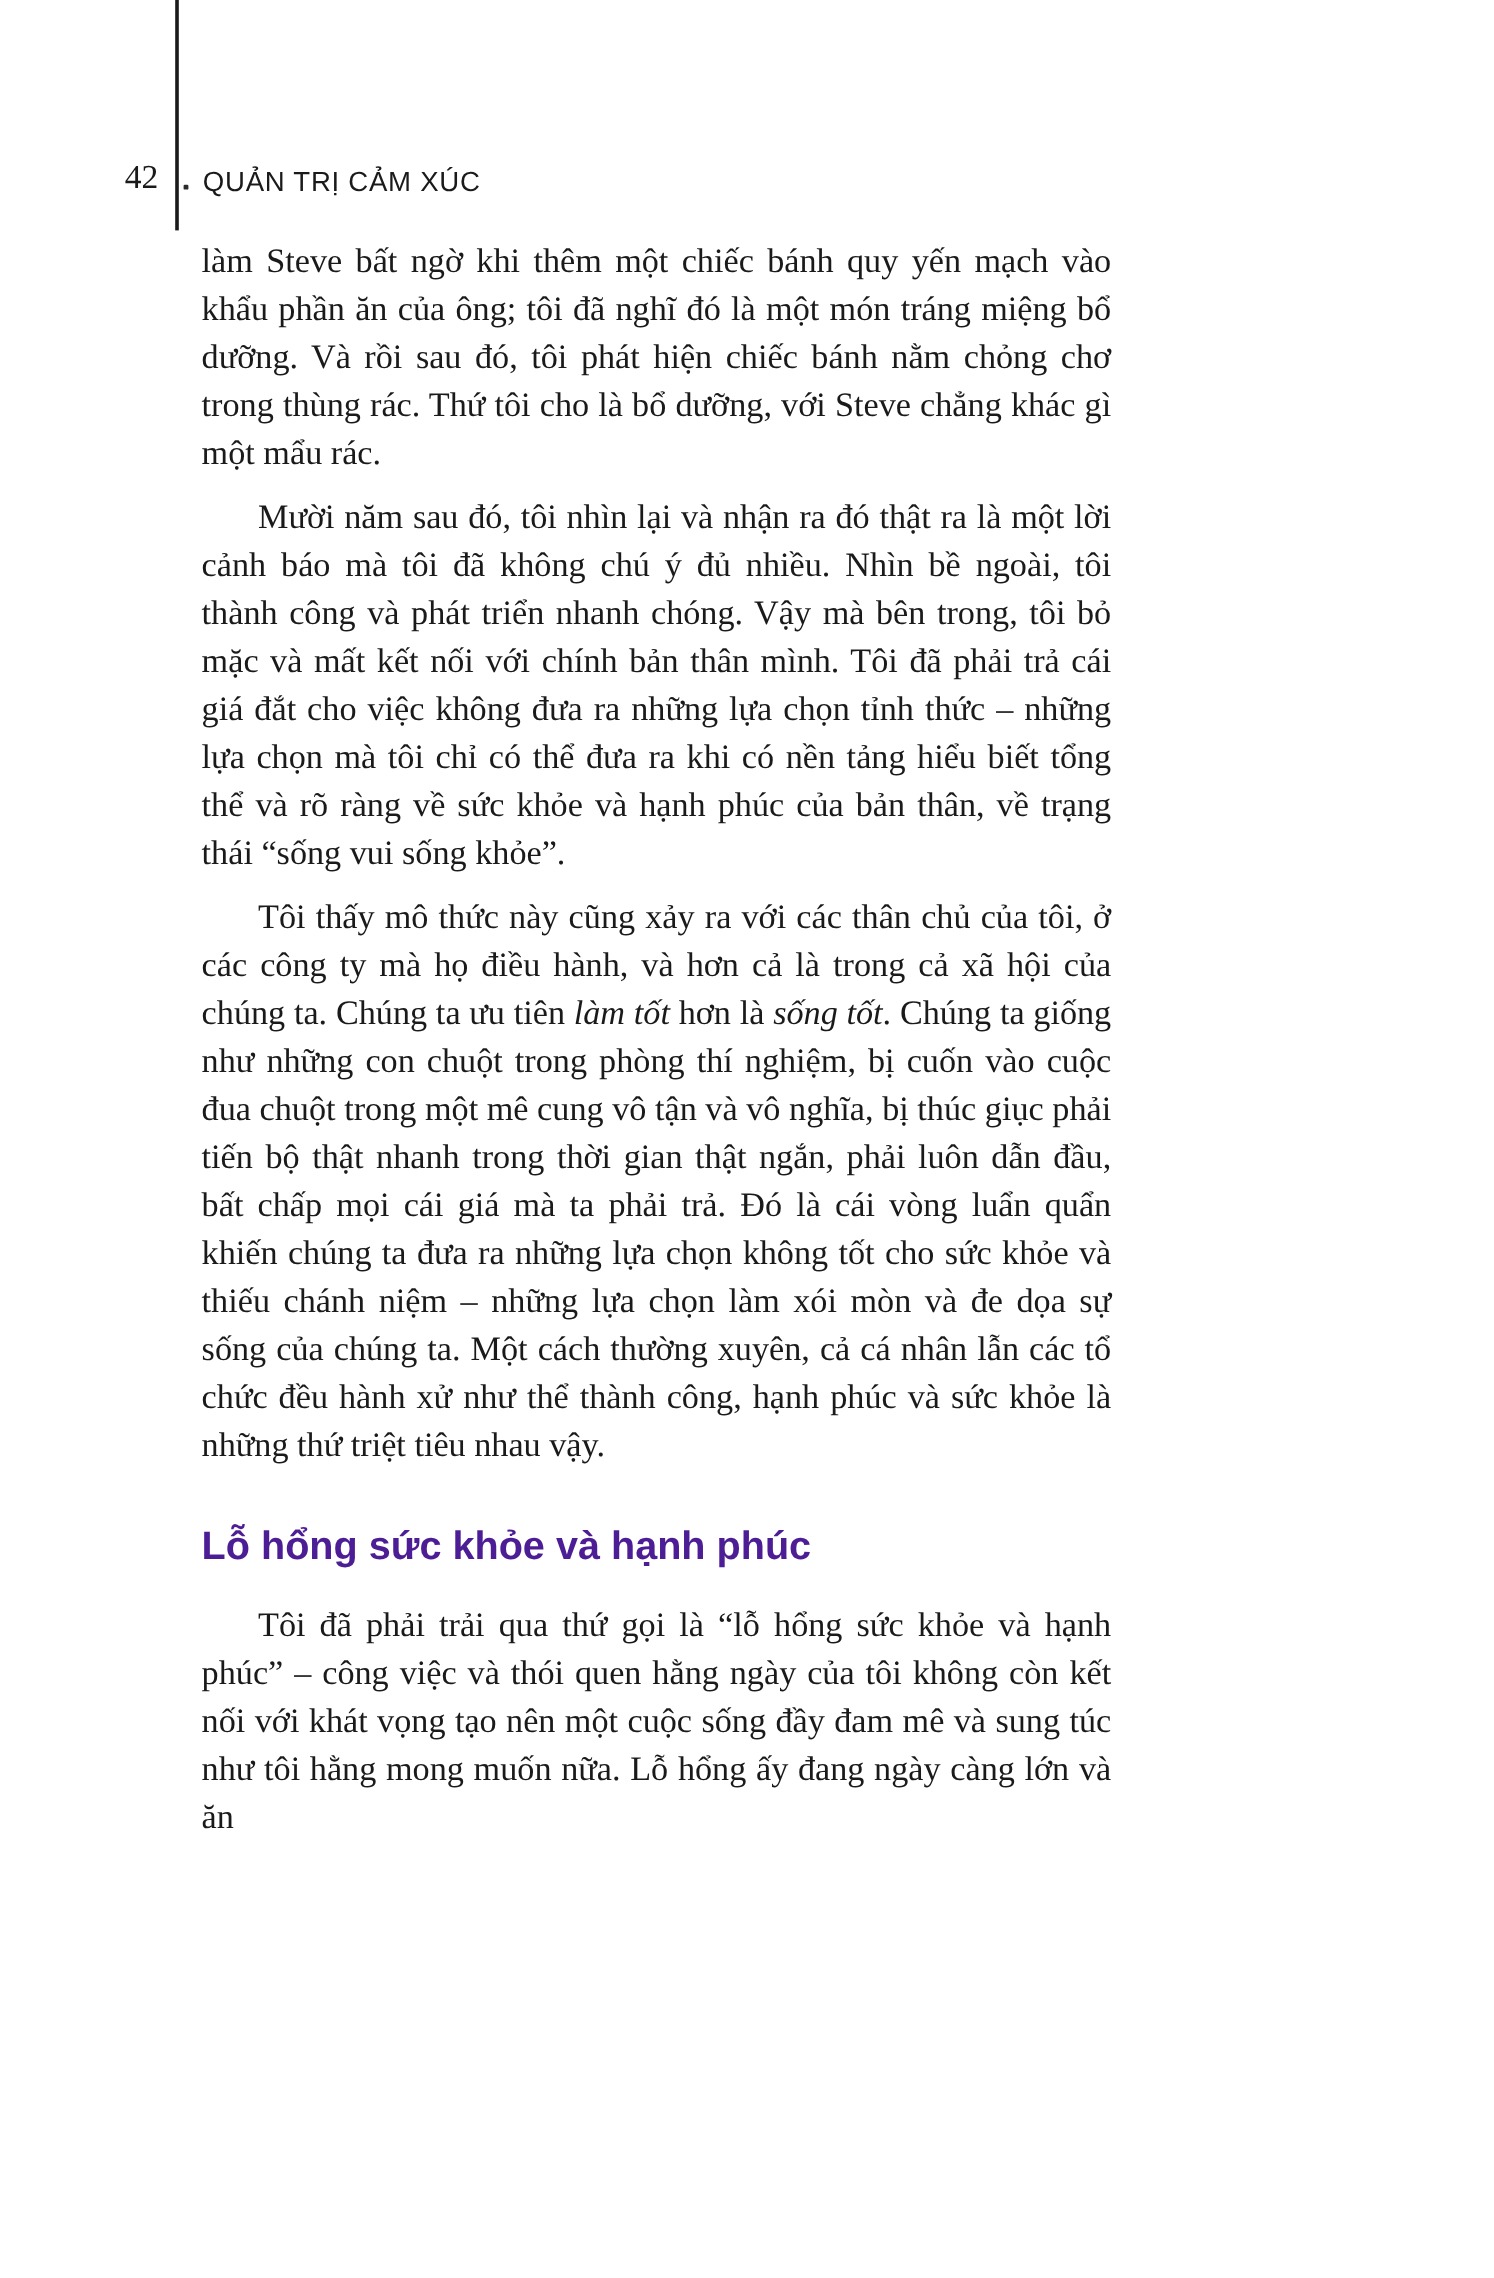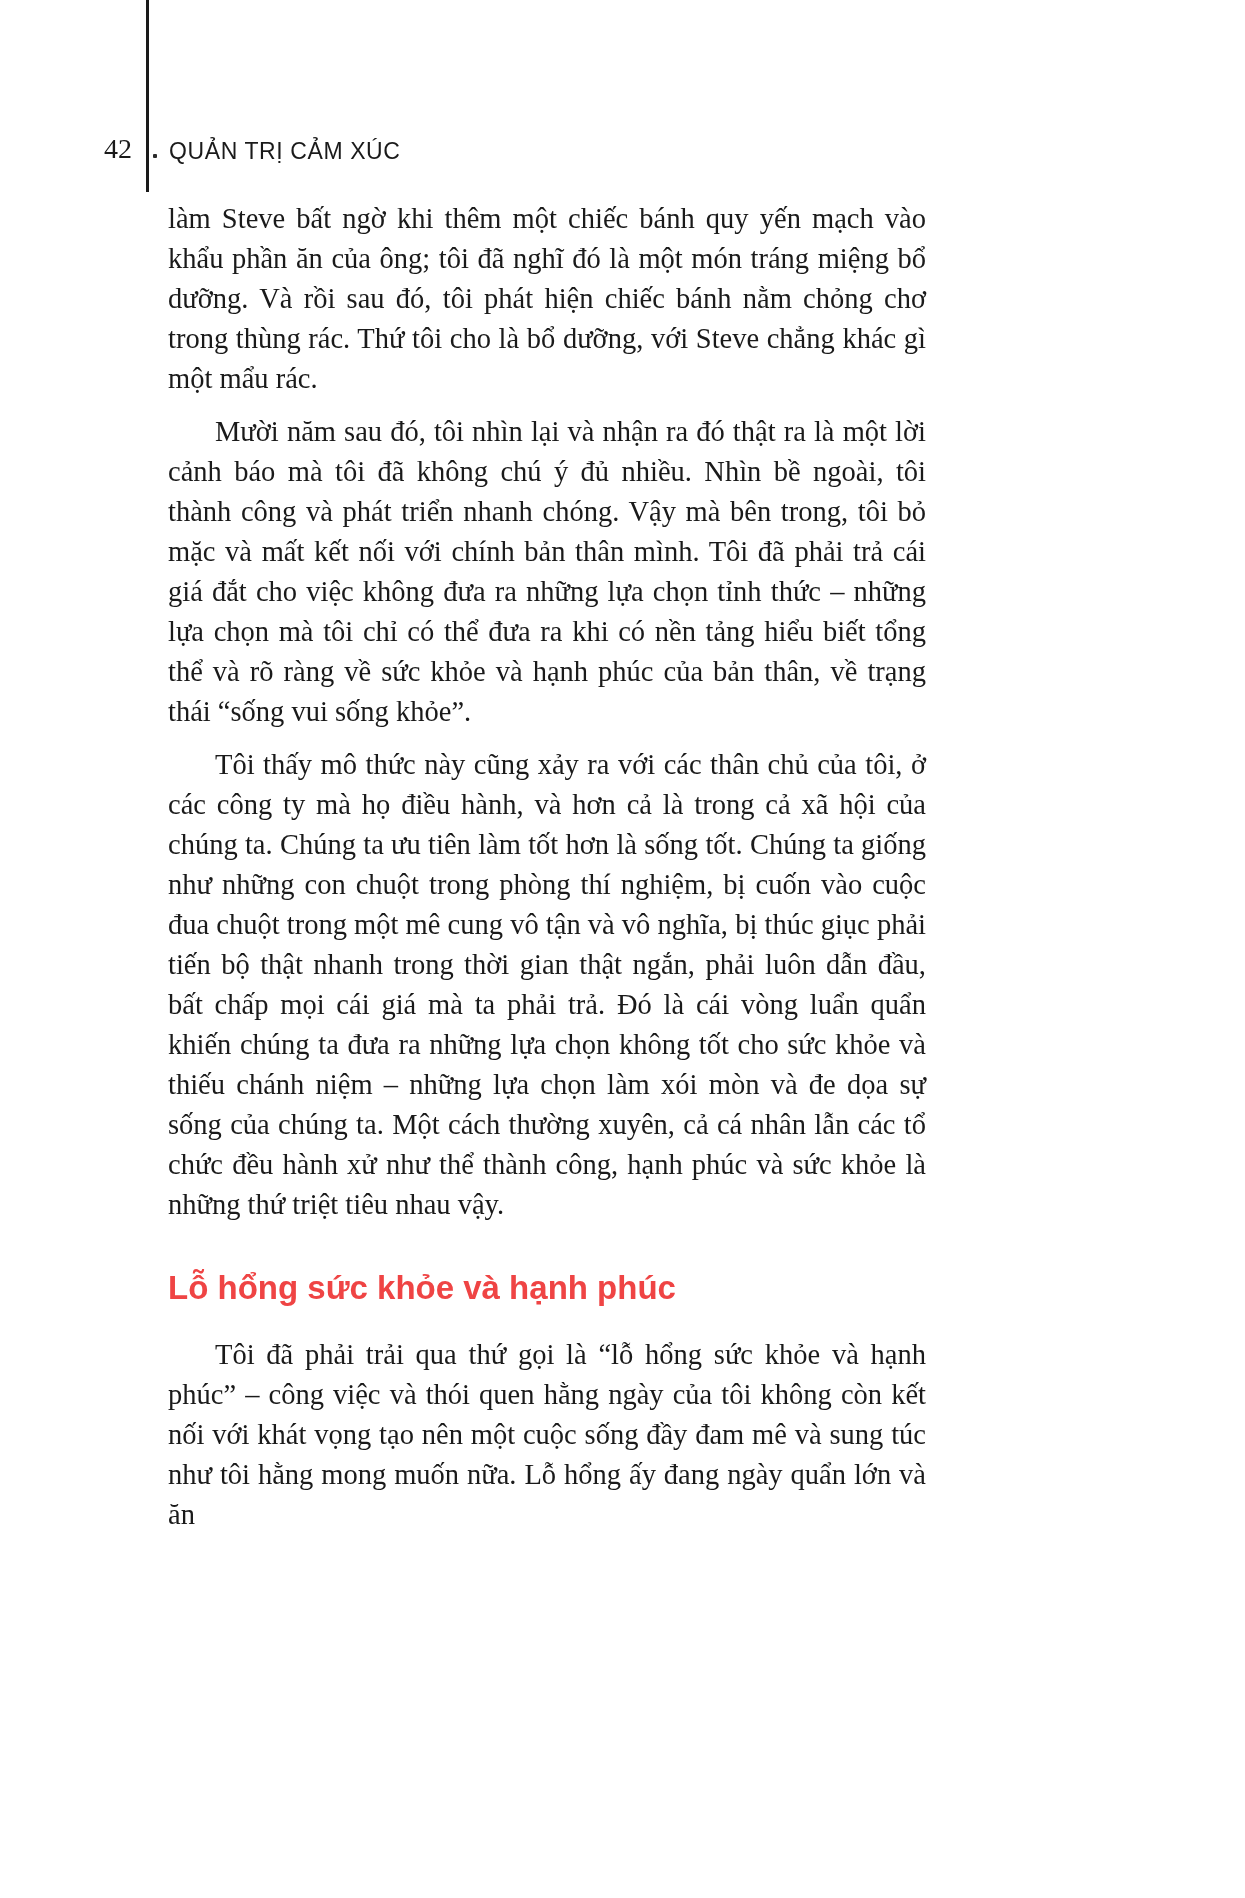--- a/index.html
+++ b/index.html
@@ -48,46 +48,46 @@
     position:absolute;
     left:148px; top:199px;
     width:758px;
     font-size:28.5px;
     line-height:40px;
     text-align:justify;
     margin-left:20px;
   }
   .para { margin:0 0 13px 0; text-indent:47px; }
   .para.no-indent { text-indent:0; }
-  .em { }
+  .em { font-style:italic; }
 
   .section-heading {
     font-family:"Liberation Sans", sans-serif;
     font-weight:700;
     font-size:33px;
     line-height:42px;
     text-align:left;
     margin:42px 0 26px 0;
-    color:#ef4444;
+    color:#4c1d95;
   }
 </style>
 </head>
 <body>
 
 <div class="page">
 
   <div class="top-rule"></div>
 
   <header class="page-header">
     <span class="page-num">42</span>
     <span class="sep-dot"></span>
     <span class="running-title">QUẢN TRỊ CẢM XÚC</span>
   </header>
 
   <main class="text-block">
     <p class="para no-indent"><span>làm Steve bất ngờ khi thêm một chiếc bánh quy yến mạch vào khẩu phần ăn của ông; tôi đã nghĩ đó là một món tráng miệng bổ dưỡng. Và rồi sau đó, tôi phát hiện chiếc bánh nằm chỏng chơ trong thùng rác. Thứ tôi cho là bổ dưỡng, với Steve chẳng khác gì một mẩu rác.</span></p>
     <p class="para"><span>Mười năm sau đó, tôi nhìn lại và nhận ra đó thật ra là một lời cảnh báo mà tôi đã không chú ý đủ nhiều. Nhìn bề ngoài, tôi thành công và phát triển nhanh chóng. Vậy mà bên trong, tôi bỏ mặc và mất kết nối với chính bản thân mình. Tôi đã phải trả cái giá đắt cho việc không đưa ra những lựa chọn tỉnh thức – những lựa chọn mà tôi chỉ có thể đưa ra khi có nền tảng hiểu biết tổng thể và rõ ràng về sức khỏe và hạnh phúc của bản thân, về trạng thái “sống vui sống khỏe”.</span></p>
     <p class="para"><span>Tôi thấy mô thức này cũng xảy ra với các thân chủ của tôi, ở các công ty mà họ điều hành, và hơn cả là trong cả xã hội của chúng ta. Chúng ta ưu tiên </span><span class="em">làm tốt</span><span> hơn là </span><span class="em">sống tốt</span><span>. Chúng ta giống như những con chuột trong phòng thí nghiệm, bị cuốn vào cuộc đua chuột trong một mê cung vô tận và vô nghĩa, bị thúc giục phải tiến bộ thật nhanh trong thời gian thật ngắn, phải luôn dẫn đầu, bất chấp mọi cái giá mà ta phải trả. Đó là cái vòng luẩn quẩn khiến chúng ta đưa ra những lựa chọn không tốt cho sức khỏe và thiếu chánh niệm – những lựa chọn làm xói mòn và đe dọa sự sống của chúng ta. Một cách thường xuyên, cả cá nhân lẫn các tổ chức đều hành xử như thể thành công, hạnh phúc và sức khỏe là những thứ triệt tiêu nhau vậy.</span></p>
     <h2 class="section-heading">Lỗ hổng sức khỏe và hạnh phúc</h2>
-    <p class="para"><span>Tôi đã phải trải qua thứ gọi là “lỗ hổng sức khỏe và hạnh phúc” – công việc và thói quen hằng ngày của tôi không còn kết nối với khát vọng tạo nên một cuộc sống đầy đam mê và sung túc như tôi hằng mong muốn nữa. Lỗ hổng ấy đang ngày quẩn lớn và ăn</span></p>
+    <p class="para"><span>Tôi đã phải trải qua thứ gọi là “lỗ hổng sức khỏe và hạnh phúc” – công việc và thói quen hằng ngày của tôi không còn kết nối với khát vọng tạo nên một cuộc sống đầy đam mê và sung túc như tôi hằng mong muốn nữa. Lỗ hổng ấy đang ngày càng lớn và ăn</span></p>
   </main>
 
 </div>
 
 </body></html>

